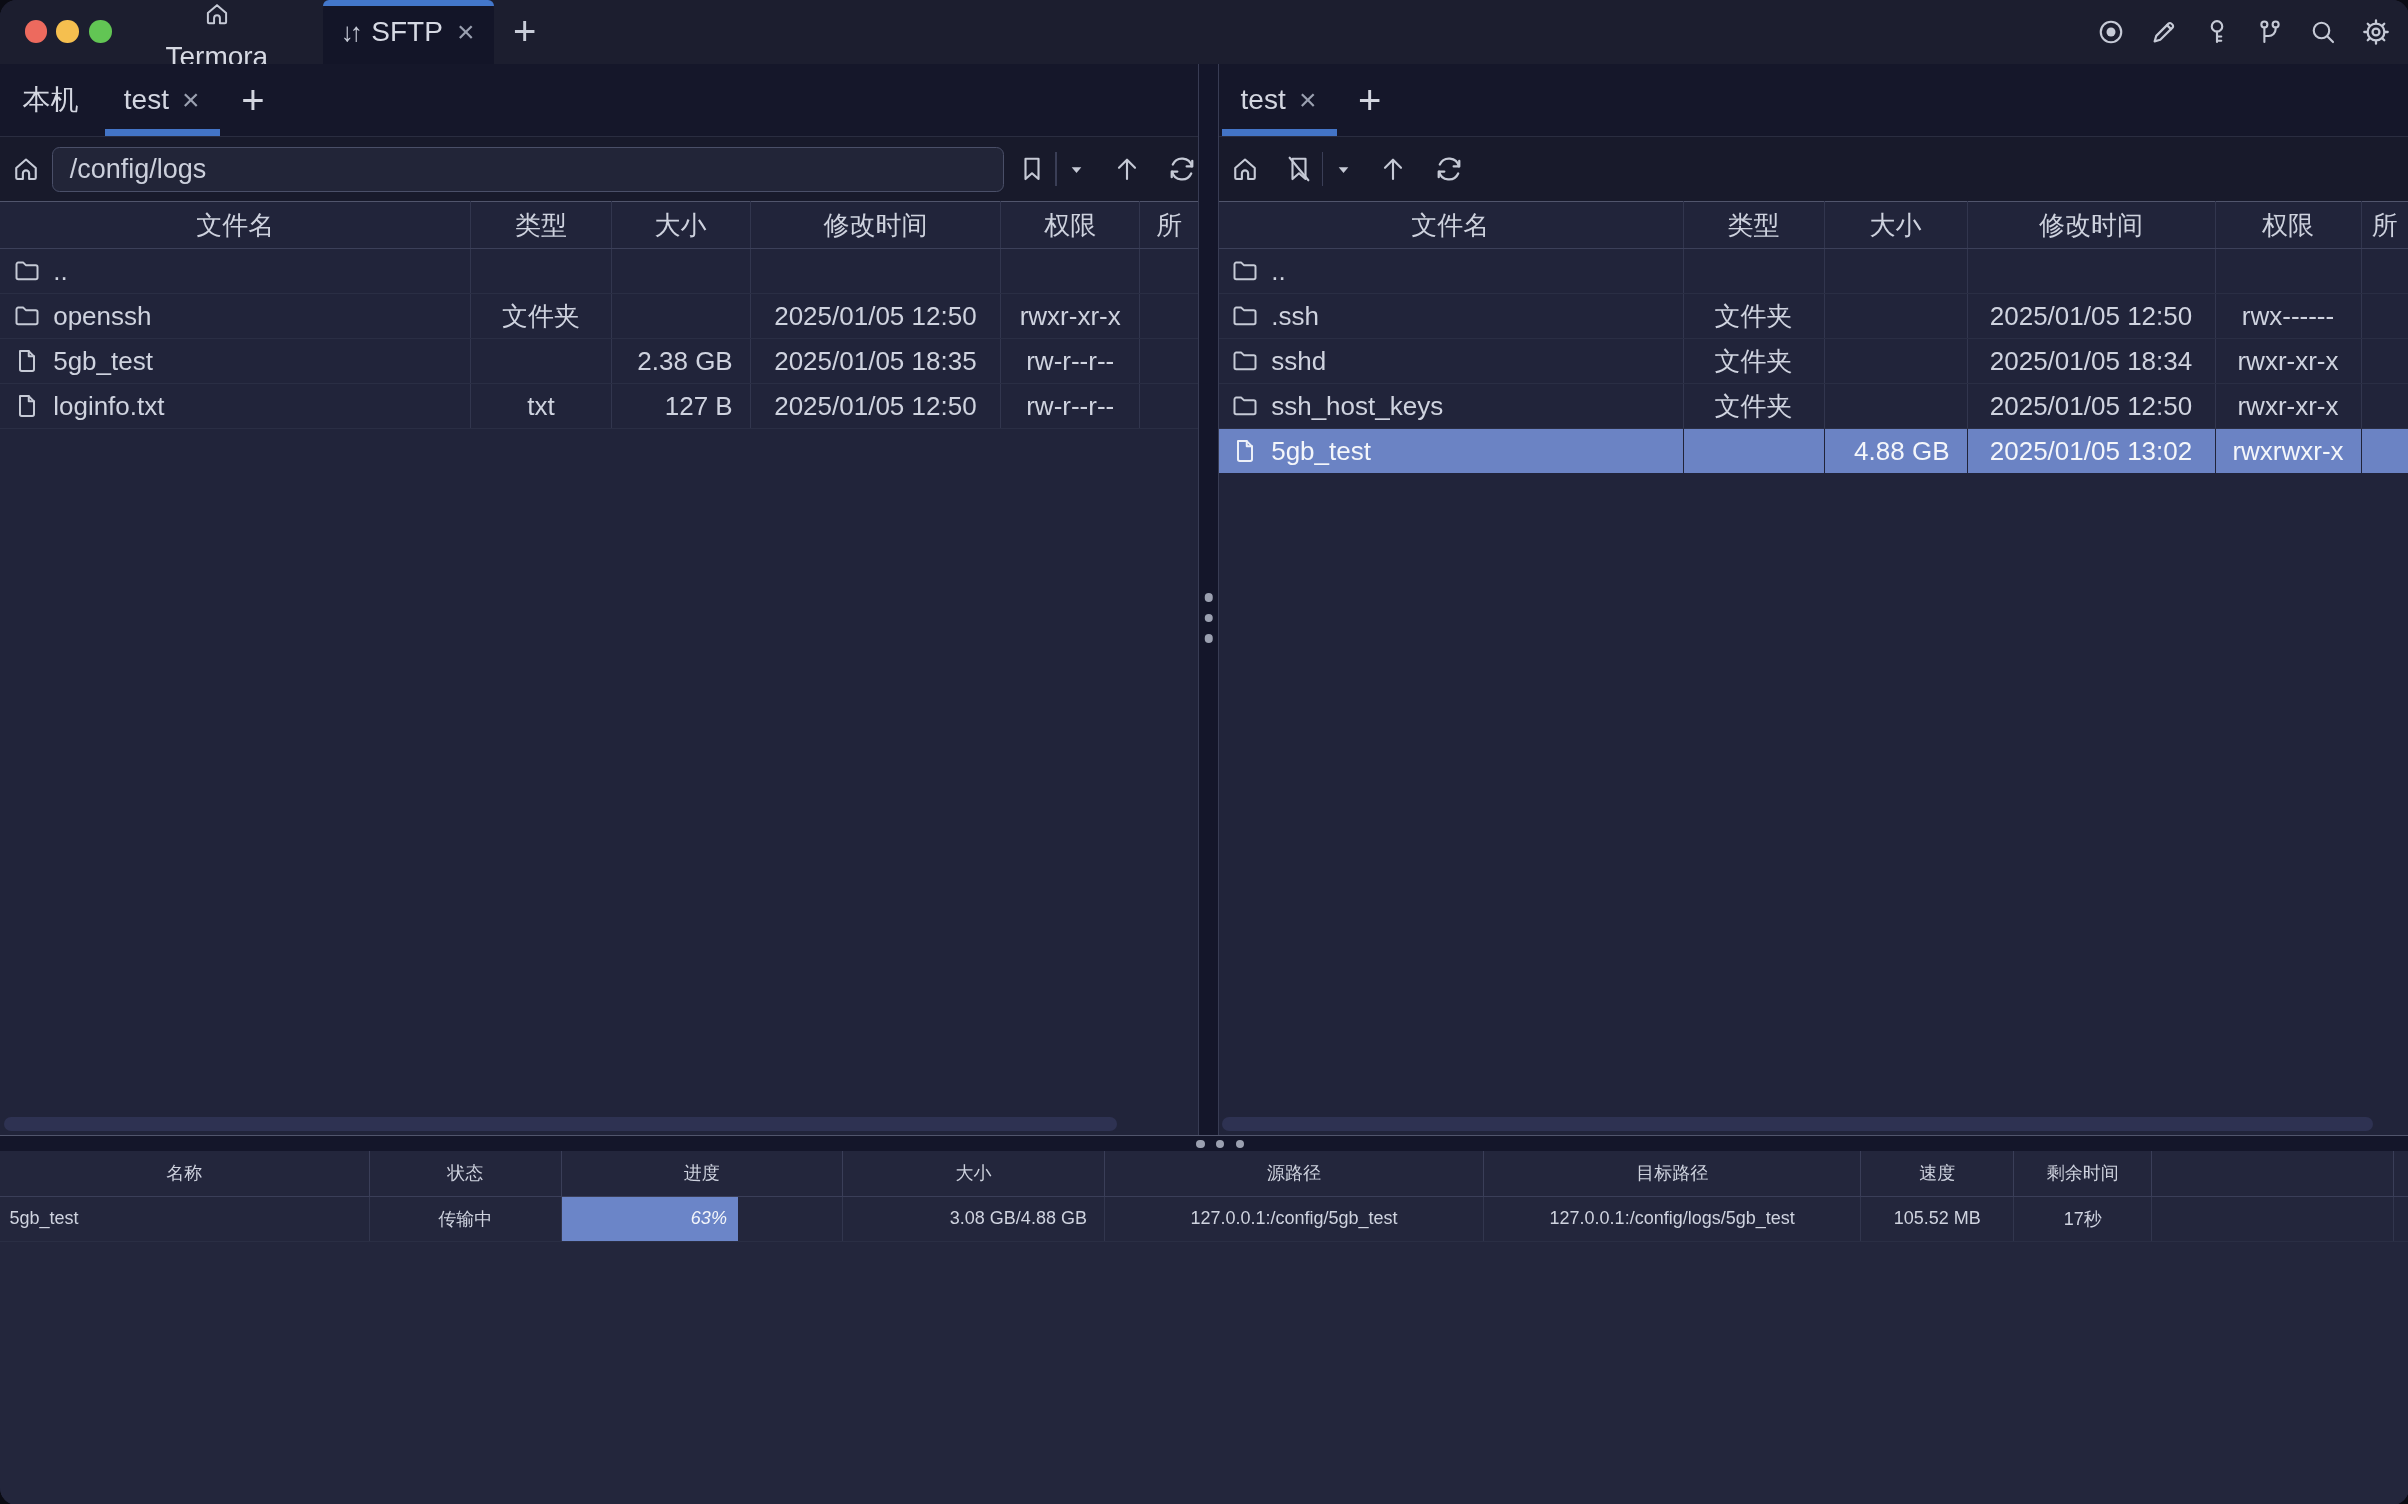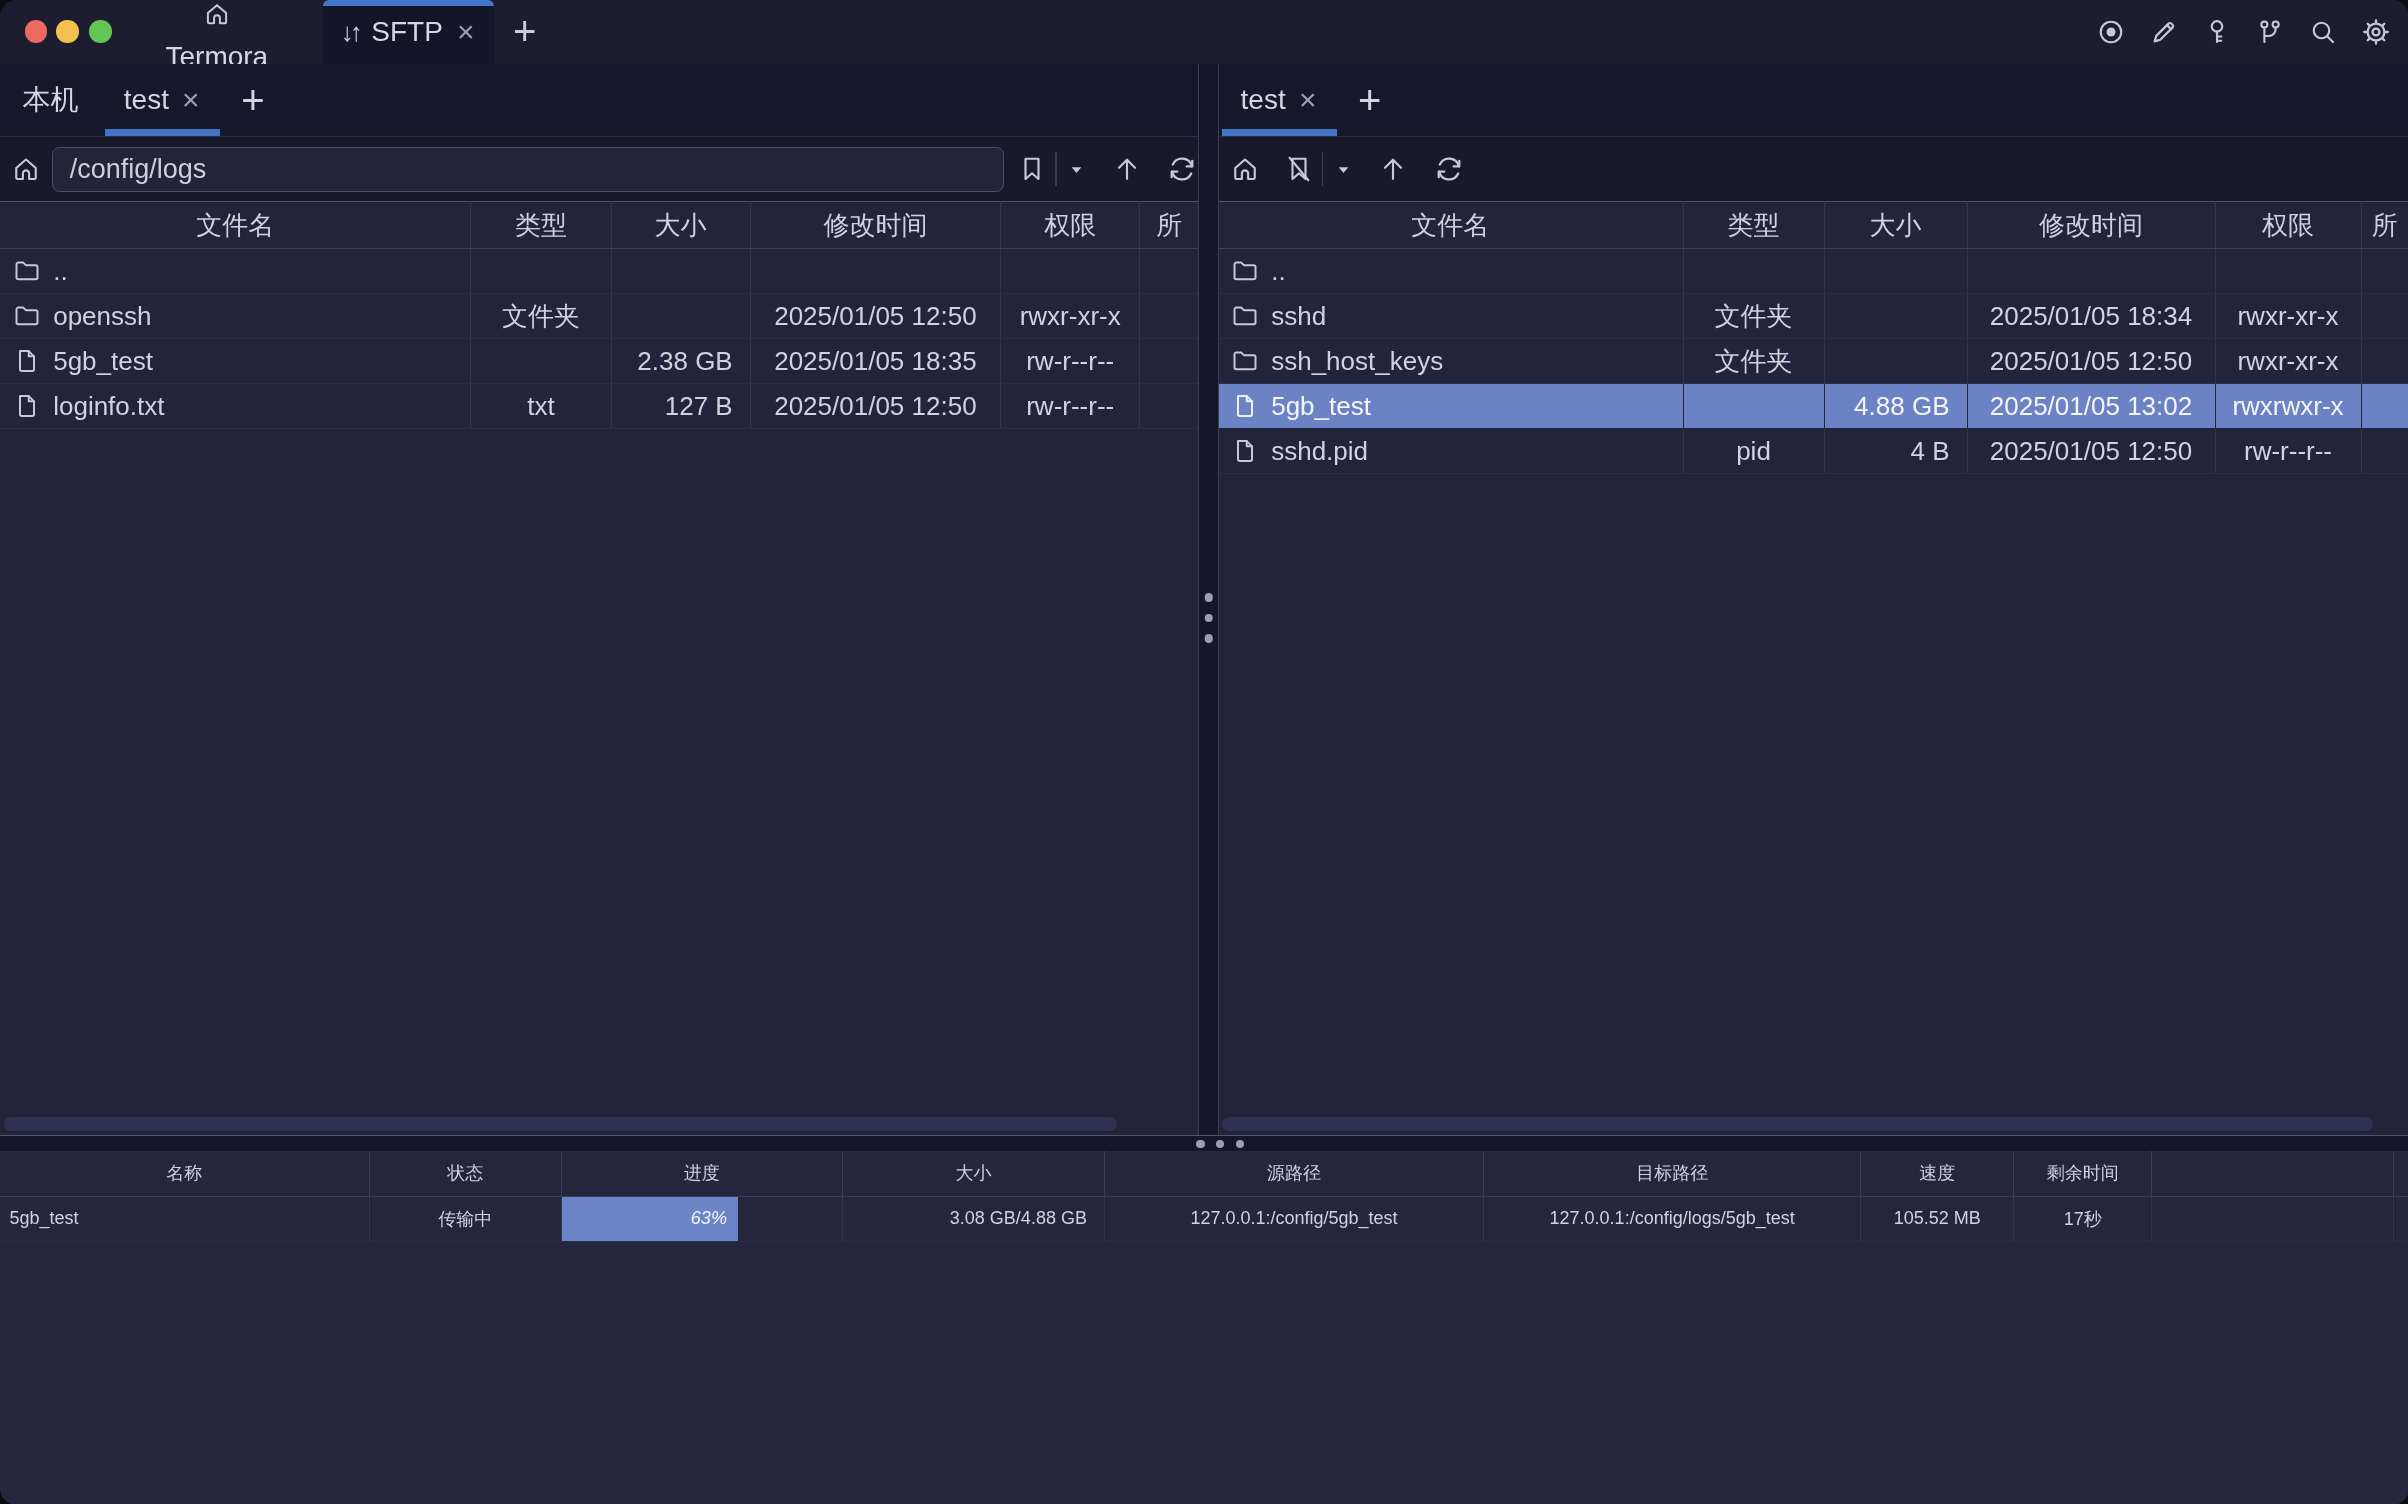--- a/index.html
+++ b/index.html
@@ -384,20 +384,37 @@
           <td></td>
         </tr>
         <tr>
           <td>
               <span class="namecell">
                 <span>
                   <svg width="28" height="28" viewBox="0 0 24 24">
                     <path class="stroke" d="M3 6.3A1.5 1.5 0 0 1 4.5 4.8h4.3L11 7h8.5A1.5 1.5 0 0 1 21 8.5v9A1.5 1.5 0 0 1 19.5 19h-15A1.5 1.5 0 0 1 3 17.5z"></path>
                   </svg>
                 </span>
+                <span>.ssh</span>
+              </span>
+            </td>
+          <td class="c-center">文件夹</td>
+          <td class="c-right"></td>
+          <td class="c-center">2025/01/05 12:50</td>
+          <td class="c-center">rwx------</td>
+          <td></td>
+        </tr>
+        <tr>
+          <td>
+              <span class="namecell">
+                <span>
+                  <svg width="28" height="28" viewBox="0 0 24 24">
+                    <path class="stroke" d="M3 6.3A1.5 1.5 0 0 1 4.5 4.8h4.3L11 7h8.5A1.5 1.5 0 0 1 21 8.5v9A1.5 1.5 0 0 1 19.5 19h-15A1.5 1.5 0 0 1 3 17.5z"></path>
+                  </svg>
+                </span>
                 <span>sshd</span>
               </span>
             </td>
           <td class="c-center">文件夹</td>
           <td class="c-right"></td>
           <td class="c-center">2025/01/05 18:34</td>
           <td class="c-center">rwxr-xr-x</td>
           <td></td>
         </tr>
         <tr>
@@ -426,38 +443,20 @@
                     <path class="stroke" d="M13.5 3.5V8H18"></path>
                   </svg>
                 </span>
                 <span>5gb_test</span>
               </span>
             </td>
           <td class="c-center"></td>
           <td class="c-right">4.88 GB</td>
           <td class="c-center">2025/01/05 13:02</td>
           <td class="c-center">rwxrwxr-x</td>
-          <td></td>
-        </tr>
-        <tr>
-          <td>
-              <span class="namecell">
-                <span>
-                  <svg width="28" height="28" viewBox="0 0 24 24">
-                    <path class="stroke" d="M6 3.5h7.5L18 8v11a1.5 1.5 0 0 1-1.5 1.5h-9A1.5 1.5 0 0 1 6 19z"></path>
-                    <path class="stroke" d="M13.5 3.5V8H18"></path>
-                  </svg>
-                </span>
-                <span>sshd.pid</span>
-              </span>
-            </td>
-          <td class="c-center">pid</td>
-          <td class="c-right">4 B</td>
-          <td class="c-center">2025/01/05 12:50</td>
-          <td class="c-center">rw-r--r--</td>
           <td></td>
         </tr>
       </tbody>
     </table>
   </div>
 
   <div id="vsplit">
     <div class="dots">
         <i class="dot"></i>
         <i class="dot"></i>

